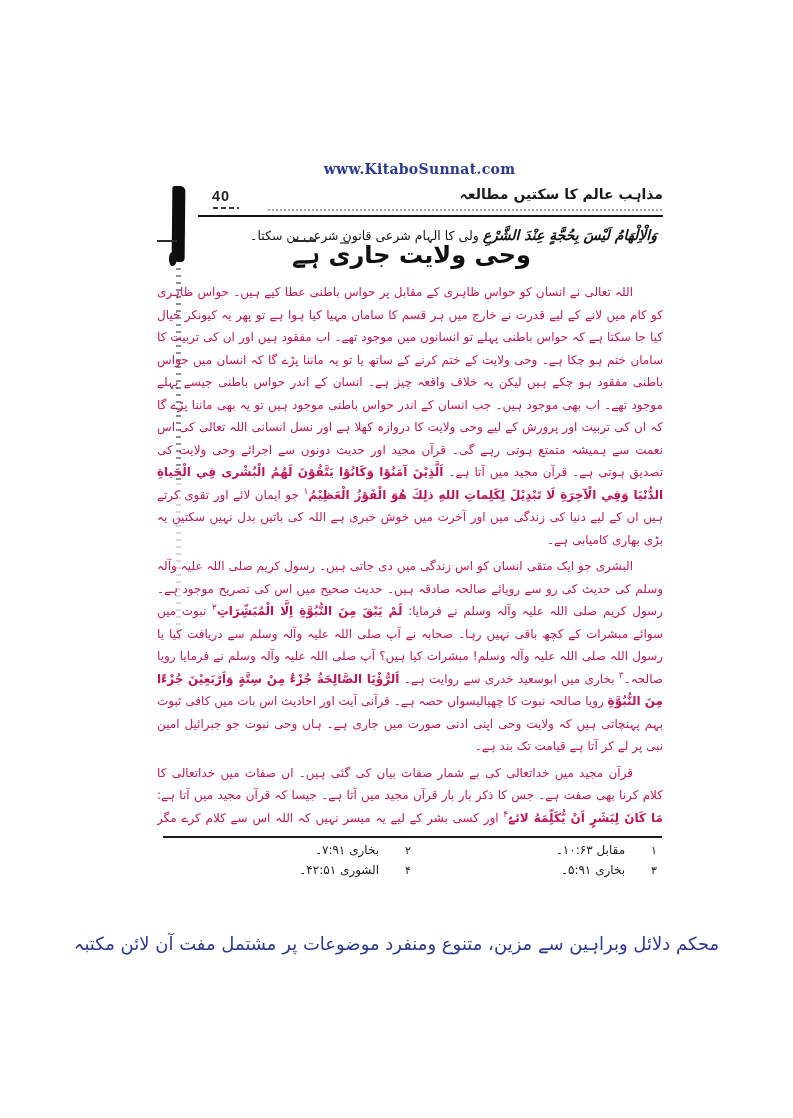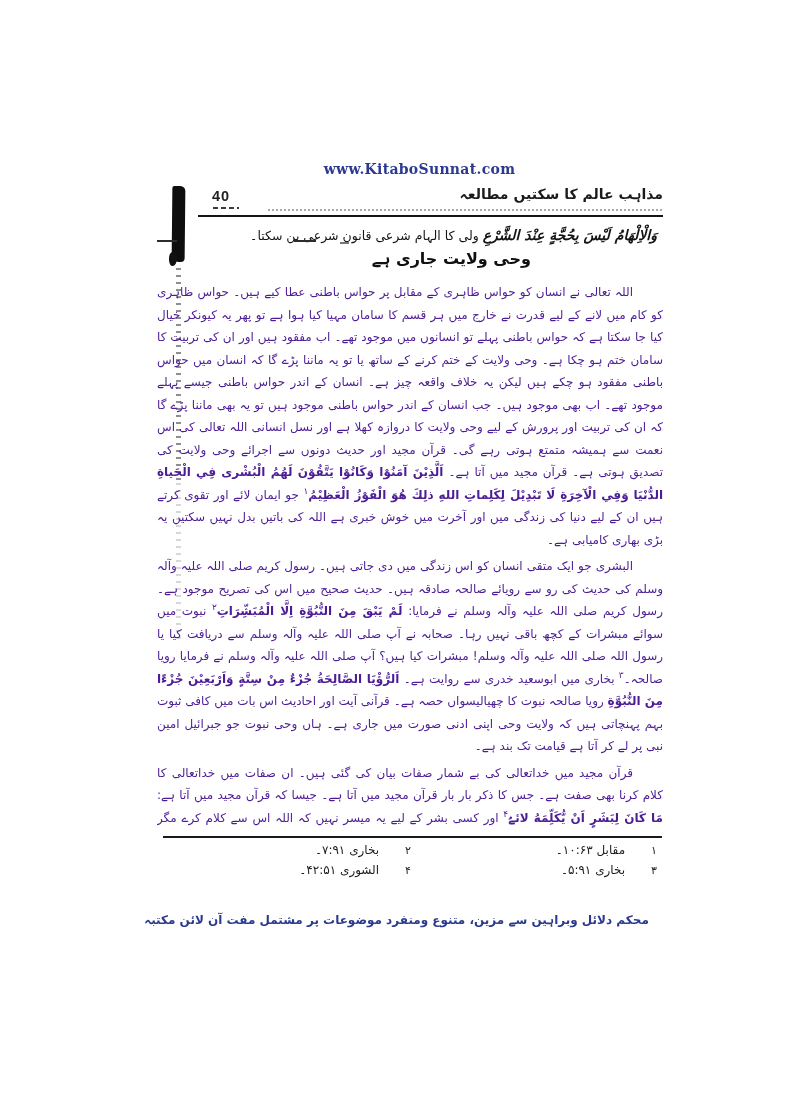--- a/index.html
+++ b/index.html
@@ -32,38 +32,38 @@
   .main-rule{position:absolute;left:198px;top:215px;width:465px;height:2px;background:#141414;}
   
   .epigraph{position:absolute;right:136px;top:227px;direction:rtl;text-align:right;font-size:13px;color:#141414;}
   .epigraph .ar{font-weight:bold;font-size:14px;font-style:italic;}
   .epigraph .ur{font-size:12.5px;}
   .dash{position:absolute;height:2px;background:#2c2c2c;}
   .dash-a{left:157px;top:240px;width:20px;}
   .dash-b{left:294px;top:240px;width:22px;}
   .dash-c{left:340px;top:242px;width:9px;background:#777;}
   
-  .section-heading{position:absolute;right:262px;top:249px;direction:rtl;
-    font-size:16px;font-weight:bold;color:#101010;}
+  .section-heading{position:absolute;right:262px;top:241px;direction:rtl;
+    font-size:24px;font-weight:bold;color:#101010;}
   
   .body-text{position:absolute;left:157px;top:281px;width:506px;height:554px;
-    overflow:hidden;direction:rtl;text-align:justify;font-size:12px;line-height:22.5px;color:#4c1d95;}
+    overflow:hidden;direction:rtl;text-align:justify;font-size:12px;line-height:22.5px;color:#be185d;}
   .body-text p{margin:0 0 4px 0;text-indent:30px;}
   .body-text .ar{font-weight:bold;}
   .body-text sup{font-size:9px;line-height:0;vertical-align:super;}
   
   .footnote-rule{position:absolute;left:163px;top:836px;width:499px;height:2px;background:#1a1a1a;}
   .footnotes{position:absolute;left:165px;top:843px;width:492px;direction:rtl;
     font-size:12px;color:#1d1d1d;}
   .fn-row{display:flex;margin-bottom:6px;}
   .fn{width:246px;display:flex;gap:26px;align-items:baseline;}
   .fn .fn-num{font-size:11px;}
   
-  .footer-tagline{position:absolute;left:0;right:0;top:913px;text-align:center;
-    direction:rtl;font-weight:bold;font-size:12px;color:#2b3a8e;}
+  .footer-tagline{position:absolute;left:0;right:0;top:933px;text-align:center;
+    direction:rtl;font-weight:normal;font-size:18px;color:#2b3a8e;}
 </style>
 </head>
 <body>
 
 <div class="page">
 
   <div class="watermark">www.KitaboSunnat.com</div>
 
   <div class="binding-bar"></div>
   <div class="binding-nub"></div>

